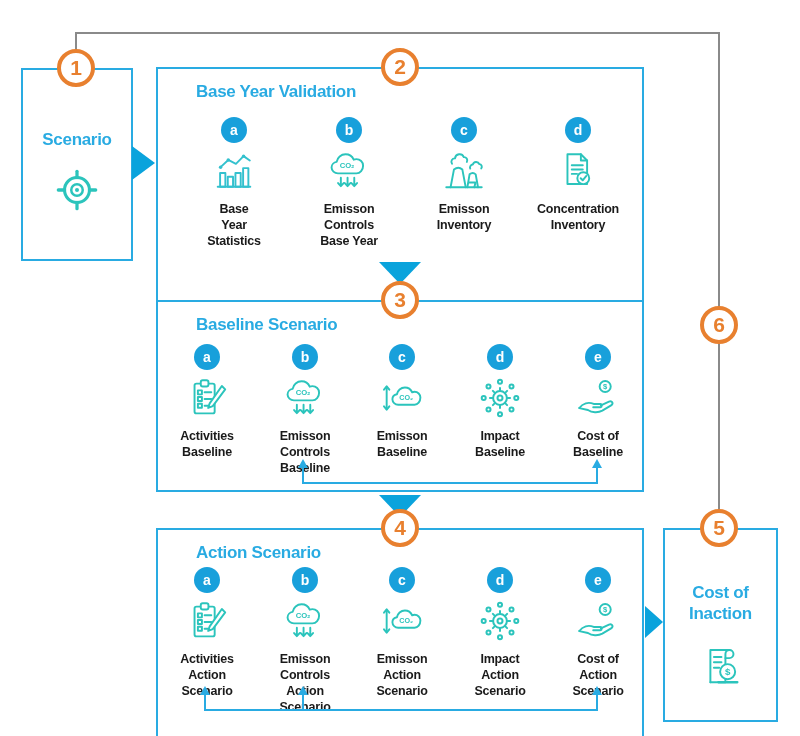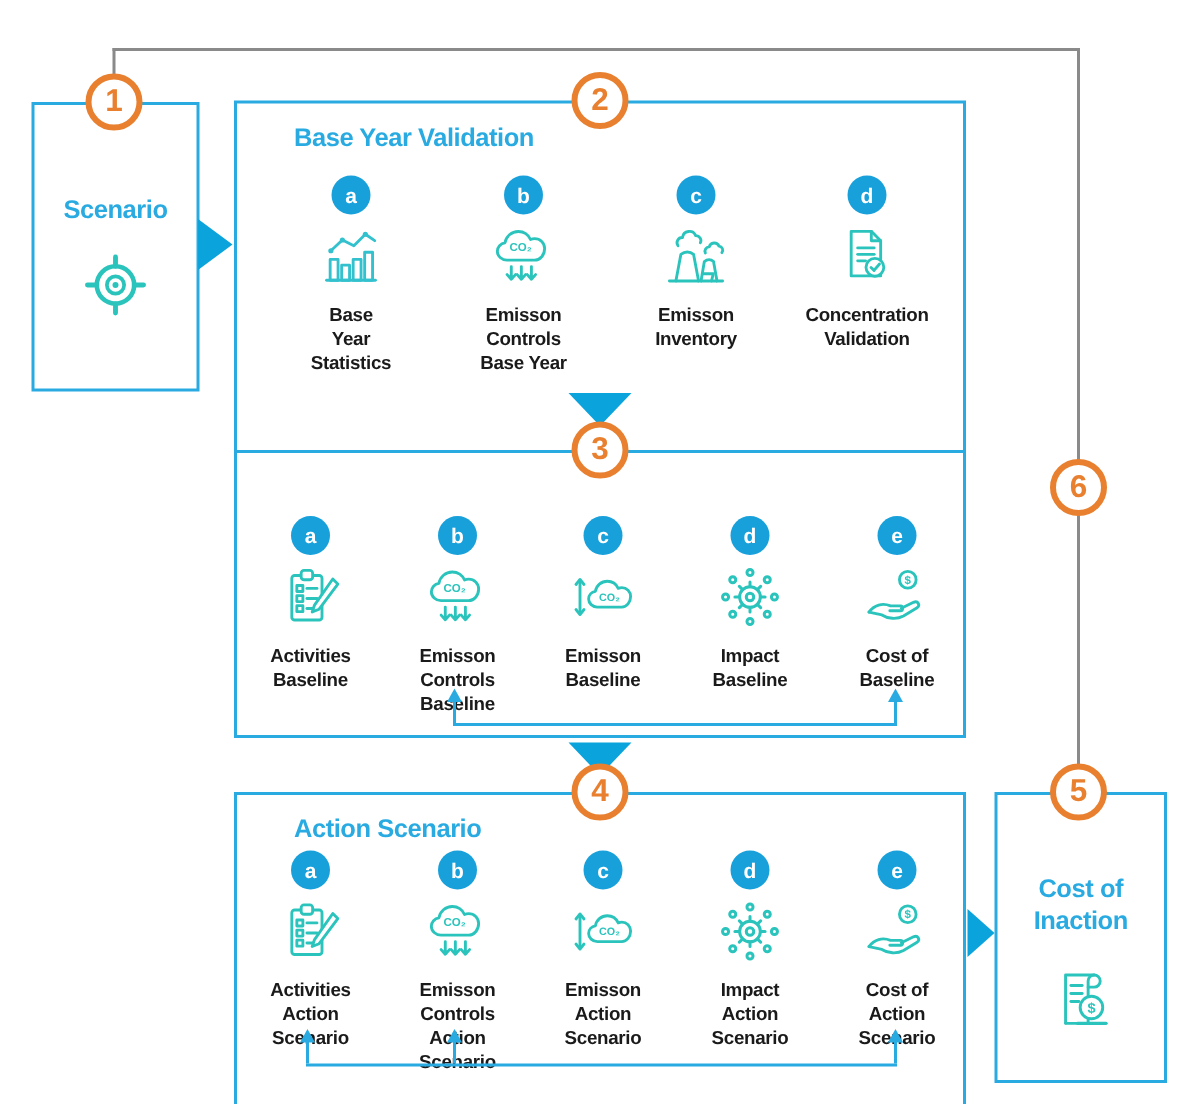--- a/index.html
+++ b/index.html
@@ -182,25 +182,26 @@
           </svg></span>
       <div class="label">Emisson
 Inventory</div>
     </div>
     <div class="col" style="left:368px;top:48px;width:104px;">
       <div class="badge">d</div>
       <span><svg class="ic" viewBox="0 0 48 48">
             <use href="#ic-doccheck"></use>
           </svg></span>
       <div class="label">Concentration
-Validation</div>
+Inventory</div>
     </div>
   </div>
 
   <div class="box" style="left:156px;top:300px;width:488px;height:192px;">
+    <div class="box-title">Baseline Scenario</div>
     <div class="col" style="left:1px;top:42px;width:96px;">
       <div class="badge">a</div>
       <span><svg class="ic" viewBox="0 0 48 48">
             <use href="#ic-clipboard"></use>
           </svg></span>
       <div class="label">Activities
 Baseline</div>
     </div>
     <div class="col" style="left:99px;top:42px;width:96px;">
       <div class="badge">b</div>

